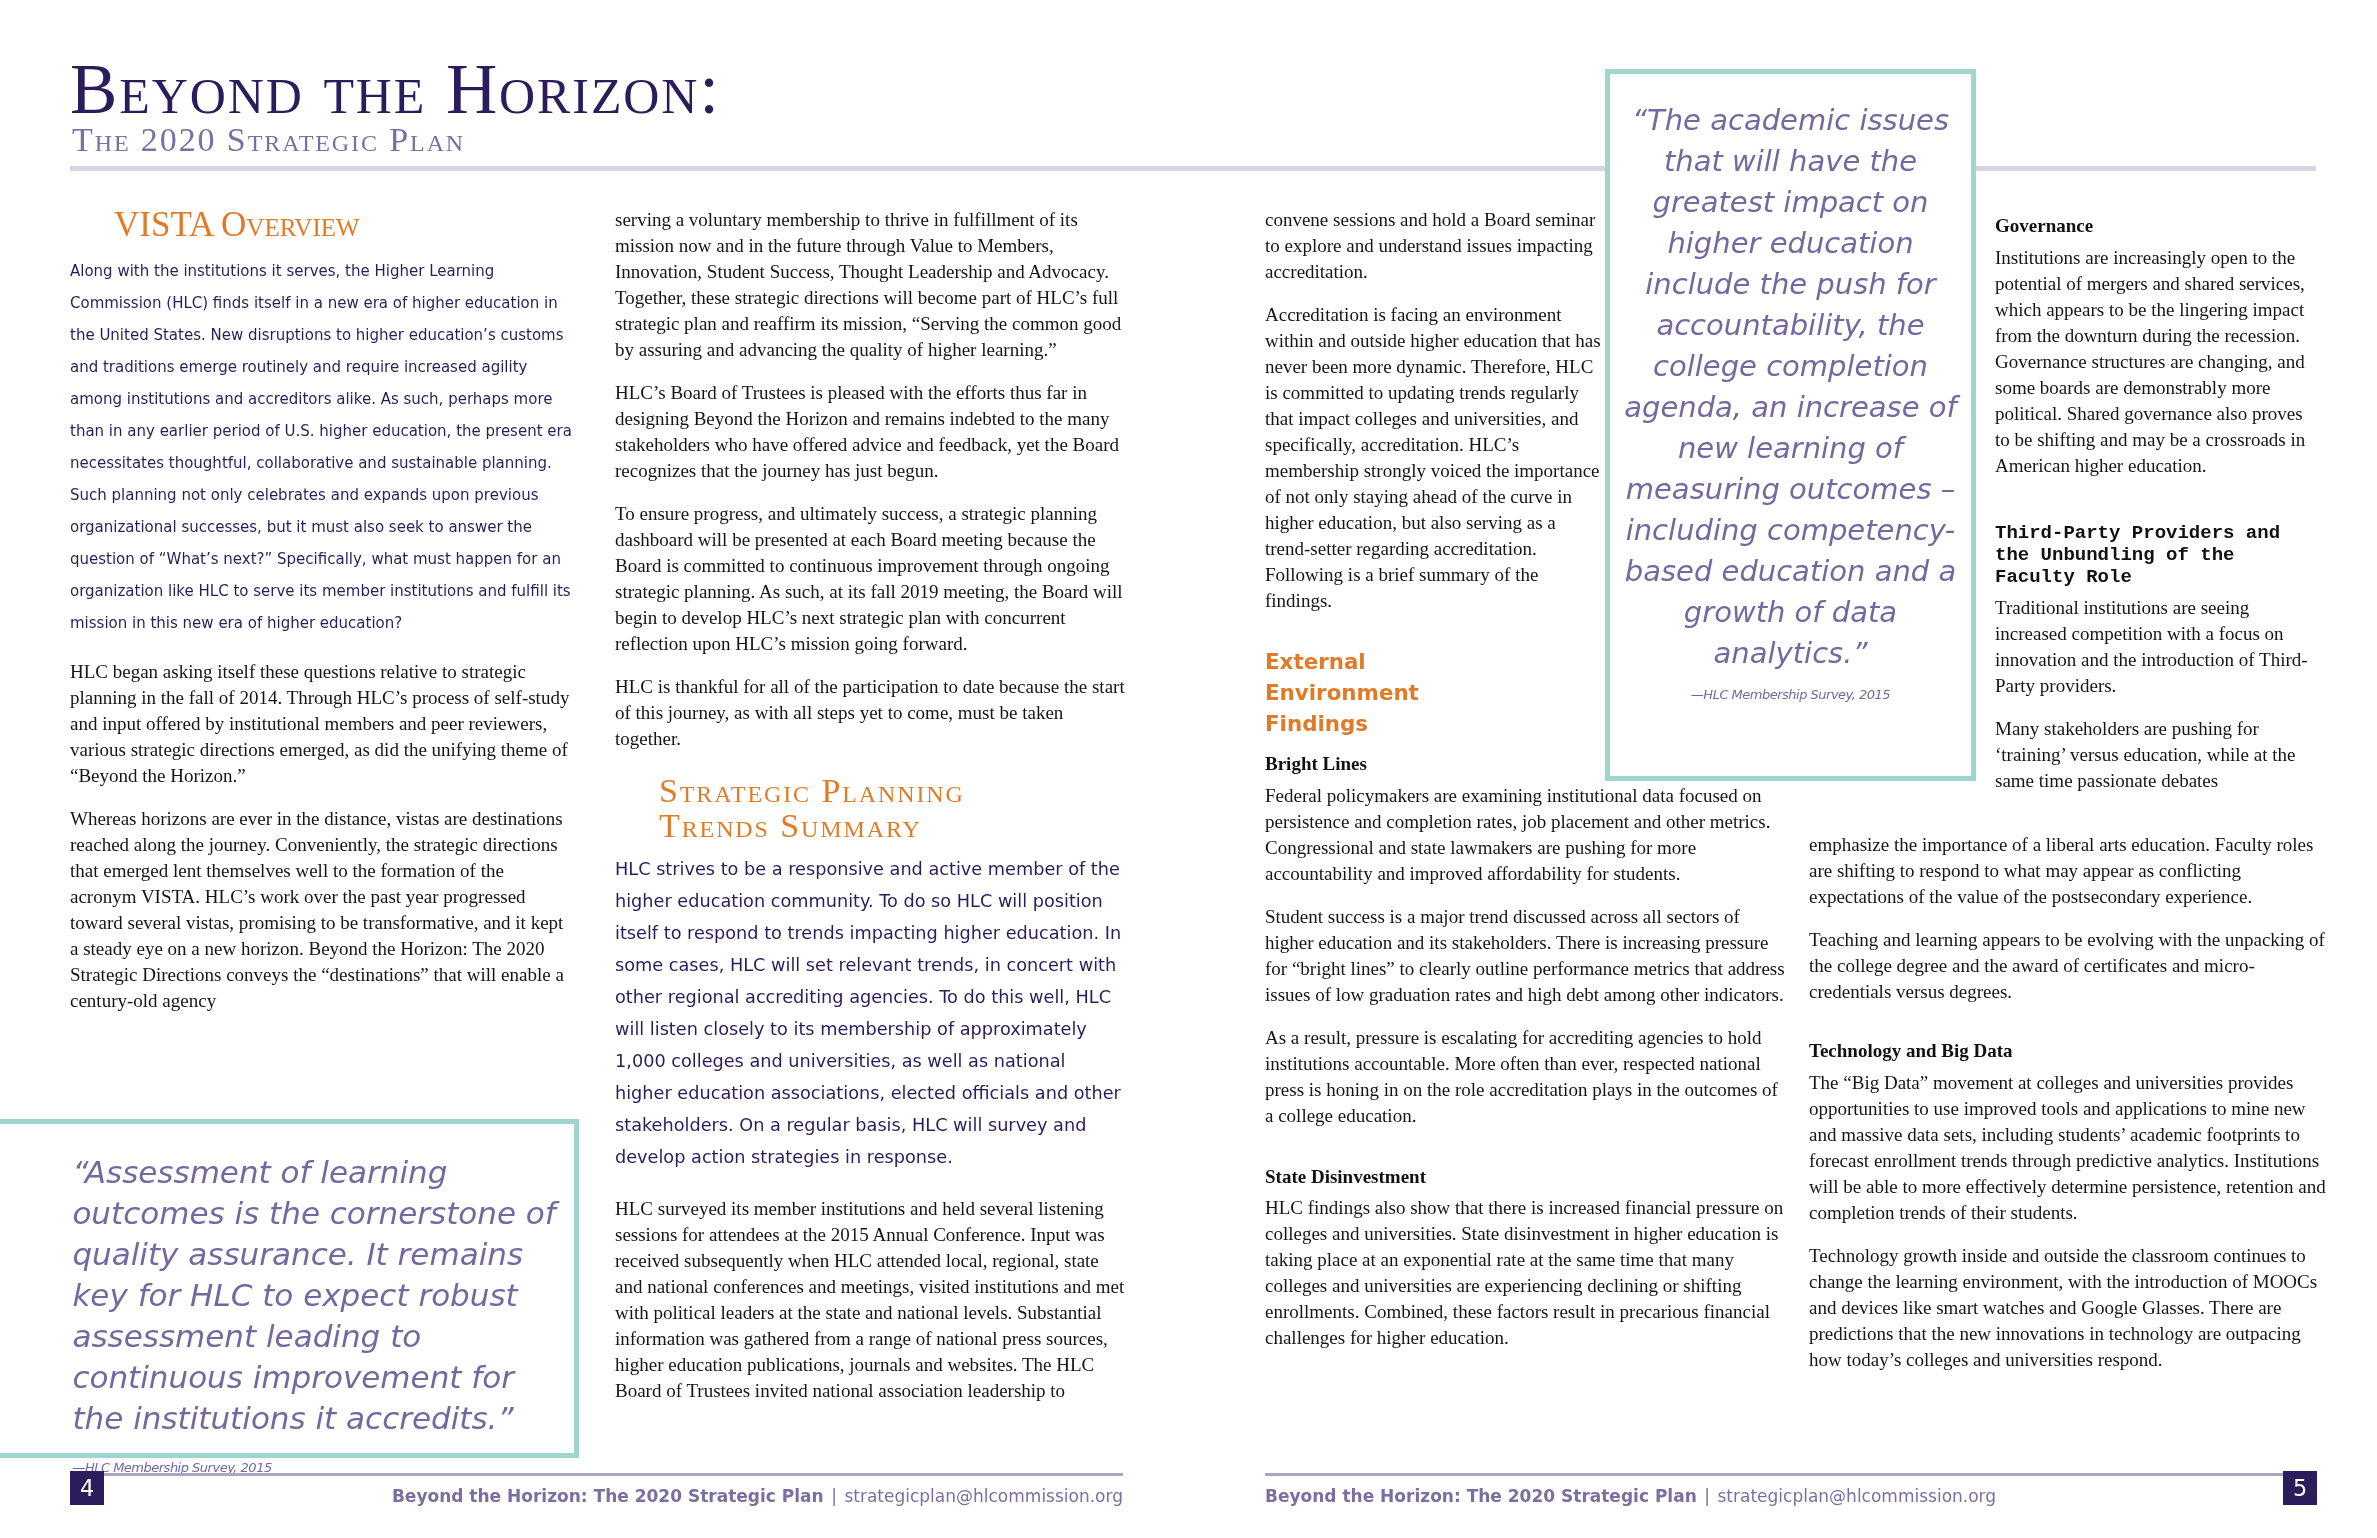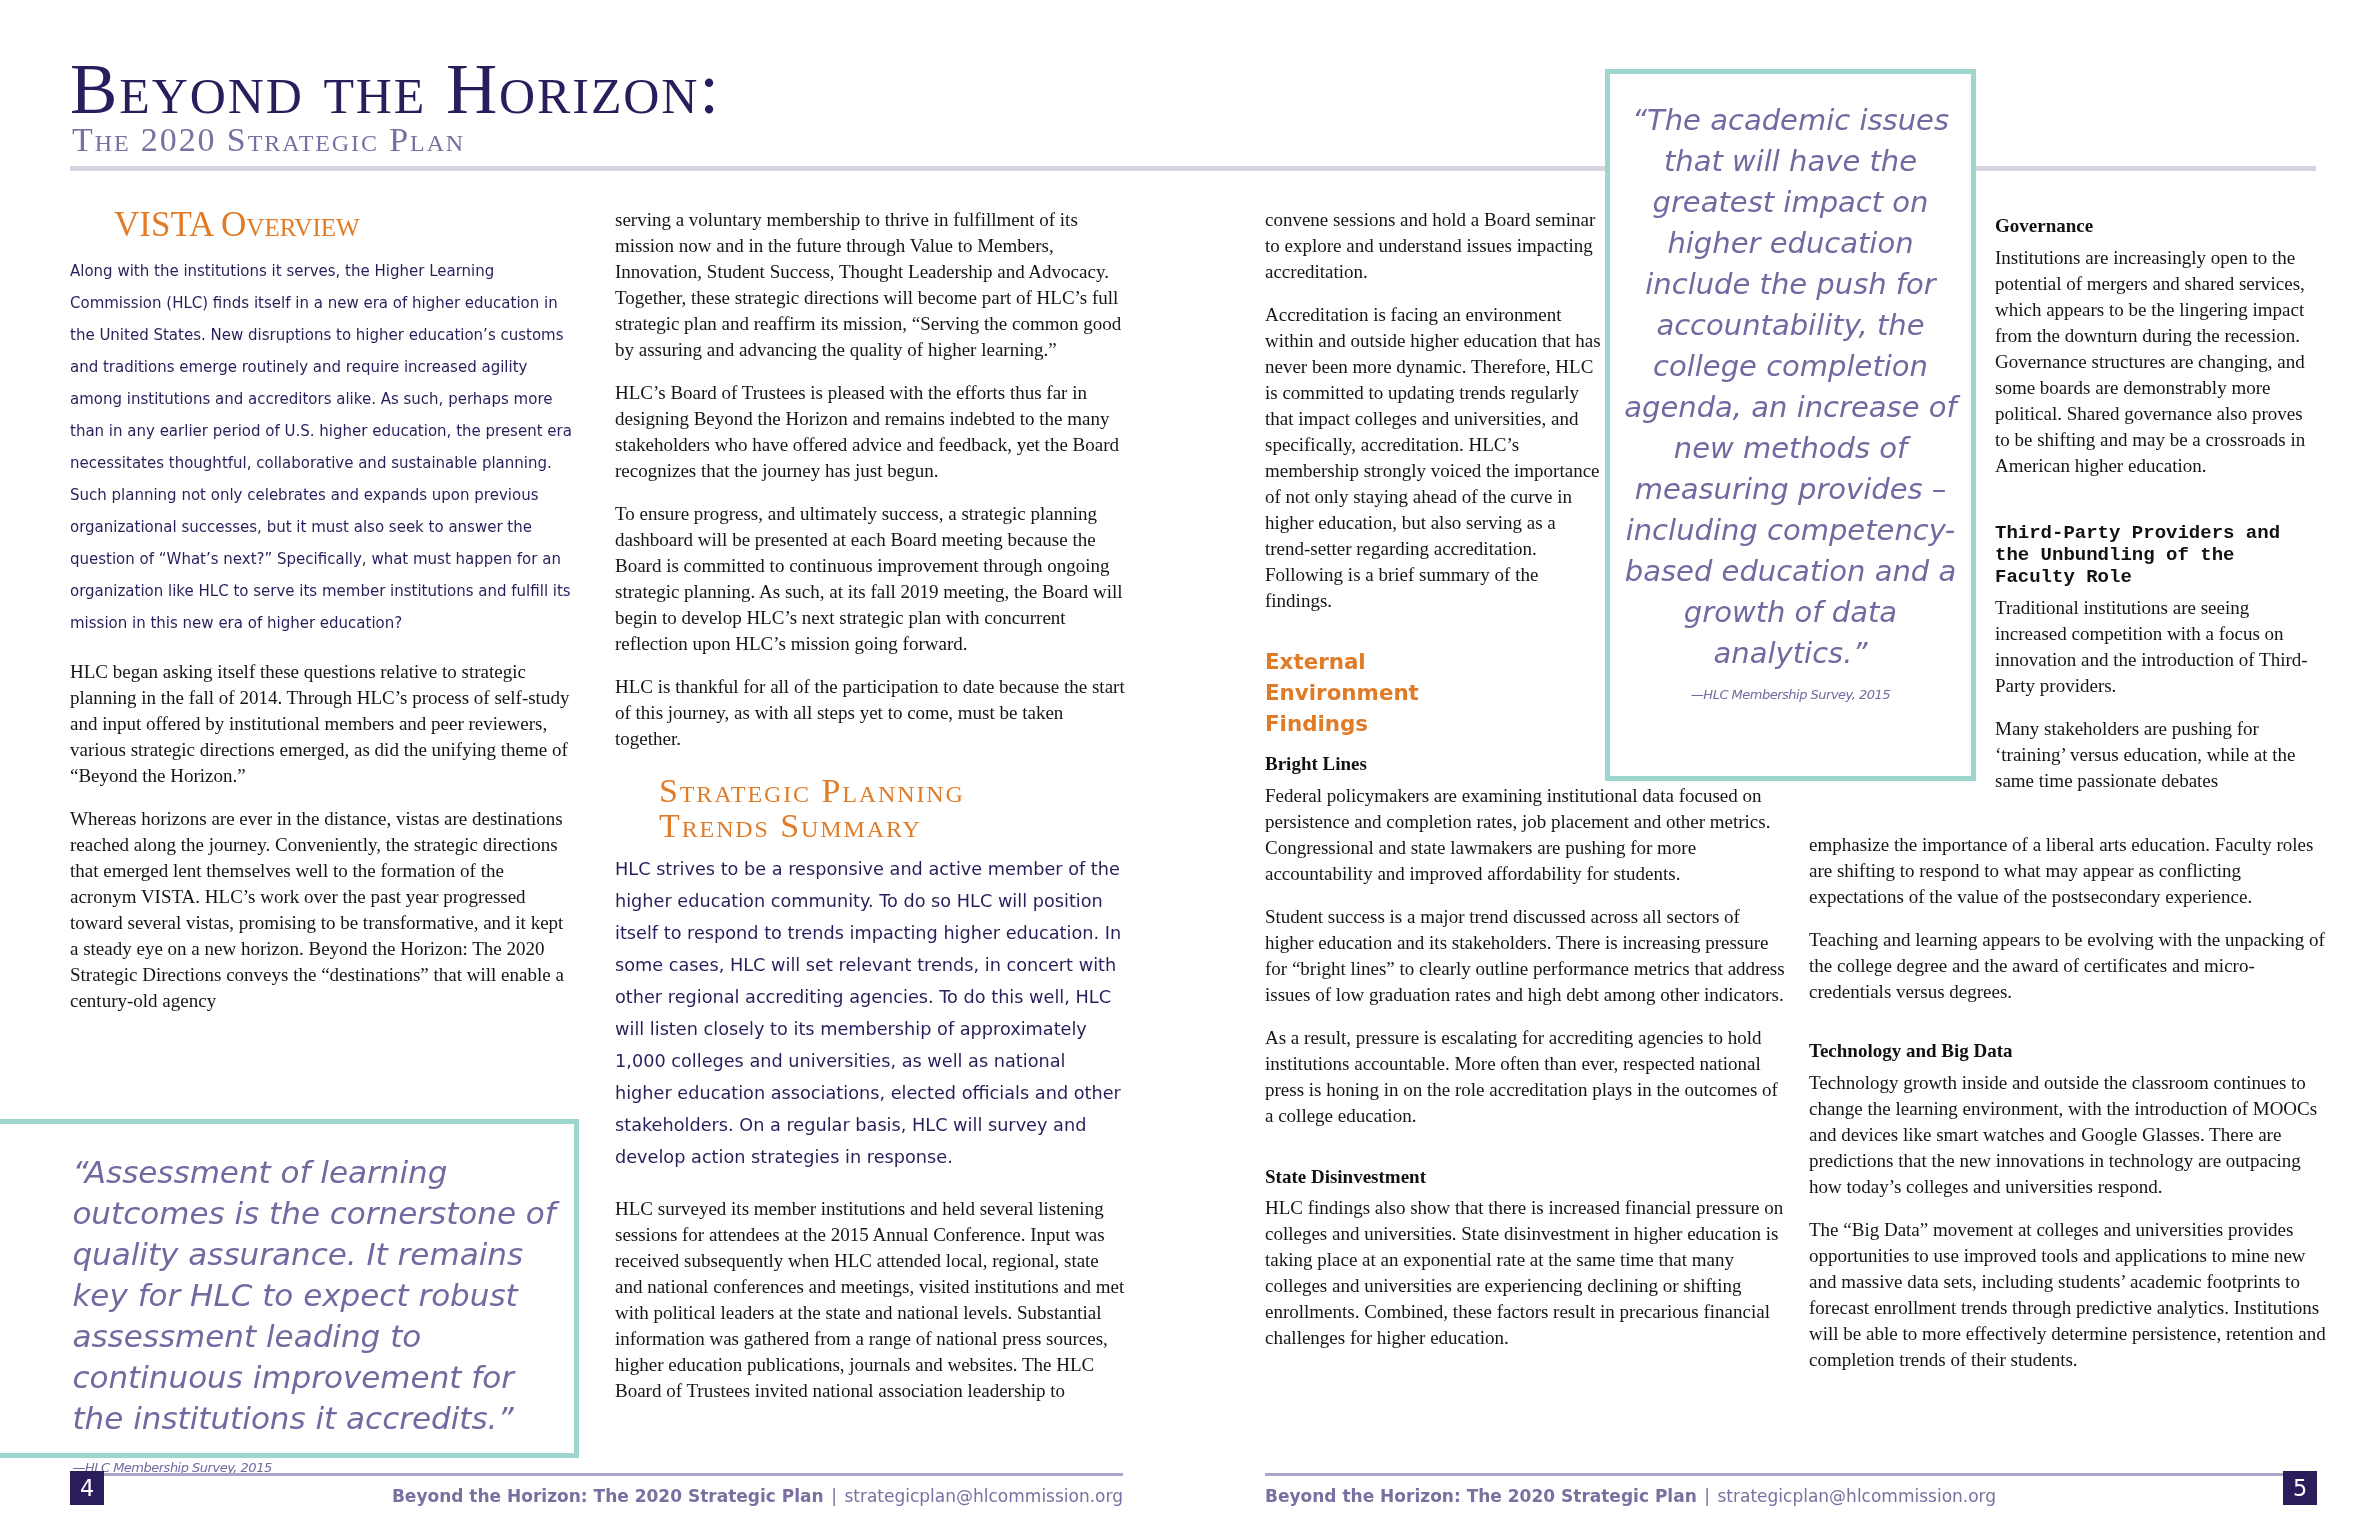--- a/index.html
+++ b/index.html
@@ -74,38 +74,38 @@
 <div class="abs" style="left:1265px; top:753px; width:522px;">
   <div class="sub-head">Bright Lines</div>
   <p class="body-p">Federal policymakers are examining institutional data focused on persistence and completion rates, job placement and other metrics.  Congressional and state lawmakers are pushing for more accountability and improved affordability for students.</p>
   <p class="body-p">Student success is a major trend discussed across all sectors of higher education and its stakeholders. There is increasing pressure for “bright lines” to clearly outline performance metrics that address issues of low graduation rates and high debt among other indicators.</p>
   <p class="body-p">As a result, pressure is escalating for accrediting agencies to hold institutions accountable. More often than ever, respected national press is honing in on the role accreditation plays in the outcomes of a college education.</p>
   <div class="sub-head" style="margin-top:37px;">State Disinvestment</div>
   <p class="body-p">HLC findings also show that there is increased financial pressure on colleges and universities.  State disinvestment in higher education is taking place at an exponential rate at the same time that many colleges and universities are experiencing declining or shifting enrollments.  Combined, these factors result in precarious financial challenges for higher education.</p>
 </div>
 
 <div class="abs quote-box" style="left:1605px; top:69px; width:371px; height:712px; padding:26px 13px 0 13px; text-align:center;">
-  <div class="quote-text" style="font-size:29px; line-height:41px;">“The academic issues that will have the greatest impact on higher education include the push for accountability, the college completion agenda, an increase of new methods of measuring provides – including competency-based education and a growth of data analytics.”</div>
+  <div class="quote-text" style="font-size:29px; line-height:41px;">“The academic issues that will have the greatest impact on higher education include the push for accountability, the college completion agenda, an increase of new learning of measuring outcomes – including competency-based education and a growth of data analytics.”</div>
   <div class="quote-src" style="margin-top:13px;">—HLC Membership Survey, 2015</div>
 </div>
 
 <div class="abs" style="left:1995px; top:215px; width:326px;">
   <div class="sub-head">Governance</div>
   <p class="body-p">Institutions are increasingly open to the potential of mergers and shared services, which appears to be the lingering impact from the downturn during the recession. Governance structures are changing, and some boards are demonstrably more political. Shared governance also proves to be shifting and may be a crossroads in American higher education.</p>
   <div class="sub-head" style="margin-top:43px; width:308px;font-family:Liberation Mono, monospace;">Third-Party Providers and the Unbundling of the Faculty Role</div>
   <p class="body-p">Traditional institutions are seeing increased competition with a focus on innovation and the introduction of Third-Party providers.</p>
   <p class="body-p" style="margin-bottom:8px;">Many stakeholders are pushing for ‘training’ versus education, while at the same time passionate debates</p>
 </div>
 
 <div class="abs" style="left:1809px; top:832px; width:522px;">
   <p class="body-p">emphasize the importance of a liberal arts education. Faculty roles are shifting to respond to what may appear as conflicting expectations of the value of the postsecondary experience.</p>
   <p class="body-p">Teaching and learning appears to be evolving with the unpacking of the college degree and the award of certificates and micro-credentials versus degrees.</p>
   <div class="sub-head" style="margin-top:35px;">Technology and Big Data</div>
+  <p class="body-p">The “Big Data” movement at colleges and universities provides opportunities to use improved tools and applications to mine new and massive data sets, including students’ academic footprints to forecast enrollment trends through predictive analytics. Institutions will be able to more effectively determine persistence, retention and completion trends of their students.</p>
   <p class="body-p">Technology growth inside and outside the classroom continues to change the learning environment, with the introduction of MOOCs and devices like smart watches and Google Glasses.  There are predictions that the new innovations in technology are outpacing how today’s colleges and universities respond.</p>
-  <p class="body-p">The “Big Data” movement at colleges and universities provides opportunities to use improved tools and applications to mine new and massive data sets, including students’ academic footprints to forecast enrollment trends through predictive analytics. Institutions will be able to more effectively determine persistence, retention and completion trends of their students.</p>
 </div>
 
 <div class="abs footer-line" style="left:1265px; top:1473px; width:1052px;"></div>
 <div class="abs page-num" style="left:2283px; top:1471px;">5</div>
 <div class="abs footer-text" style="left:1265px; top:1486px;">
   <b>Beyond the Horizon: The 2020 Strategic Plan</b><span class="footer-sep">|</span><span>strategicplan@hlcommission.org</span>
 </div>
 
 
 </body></html>

